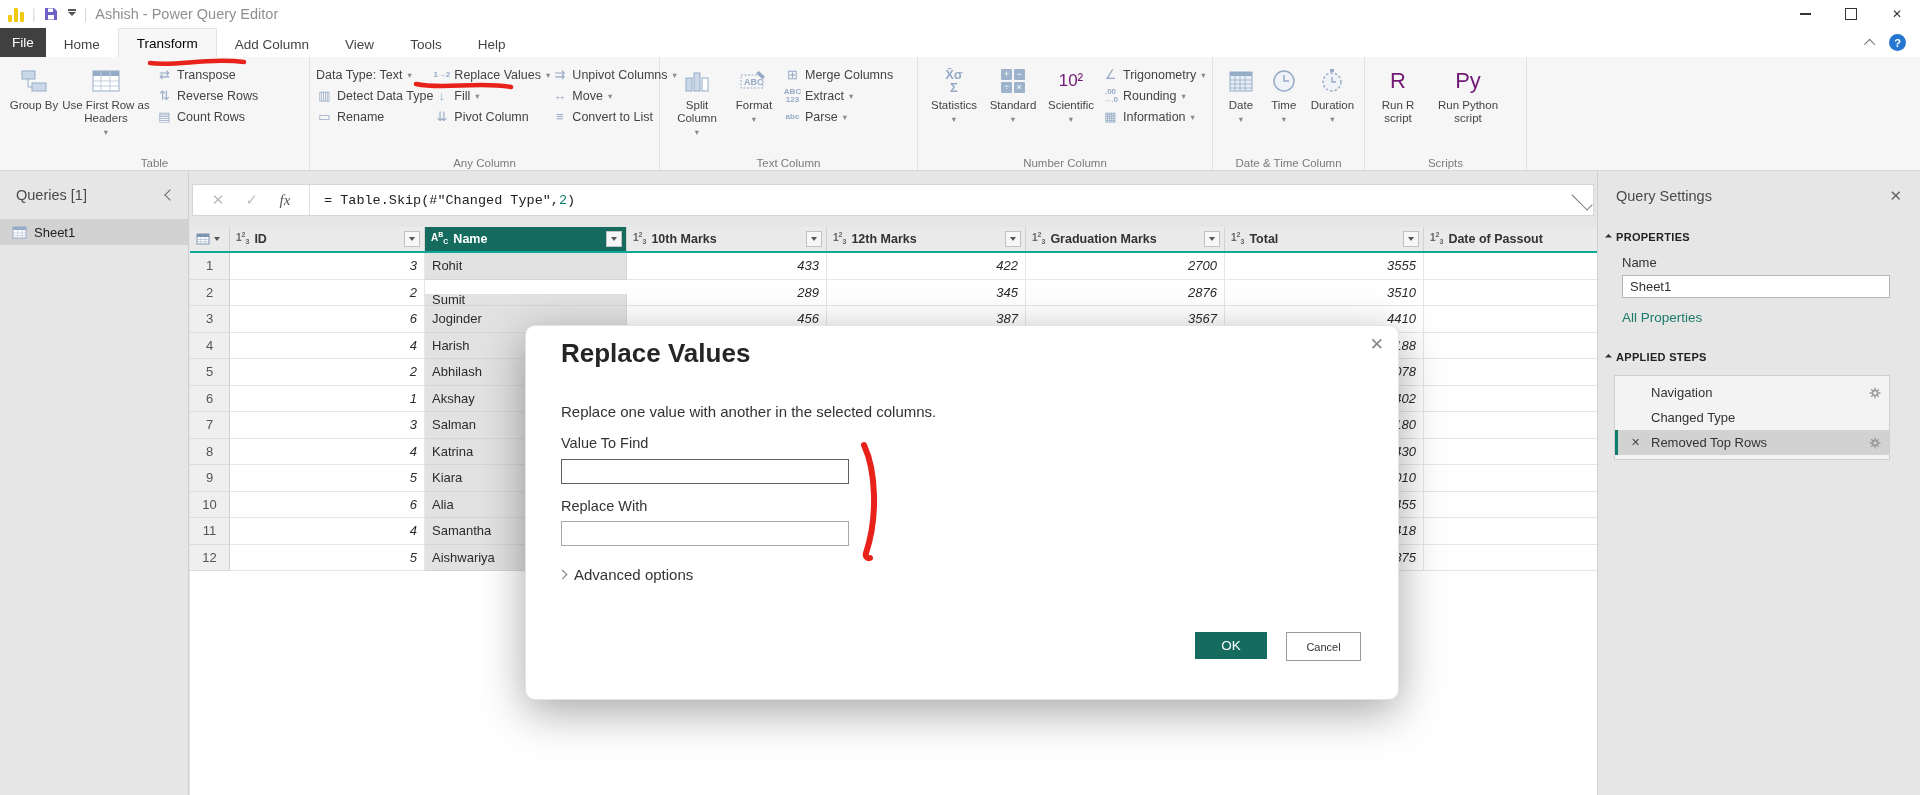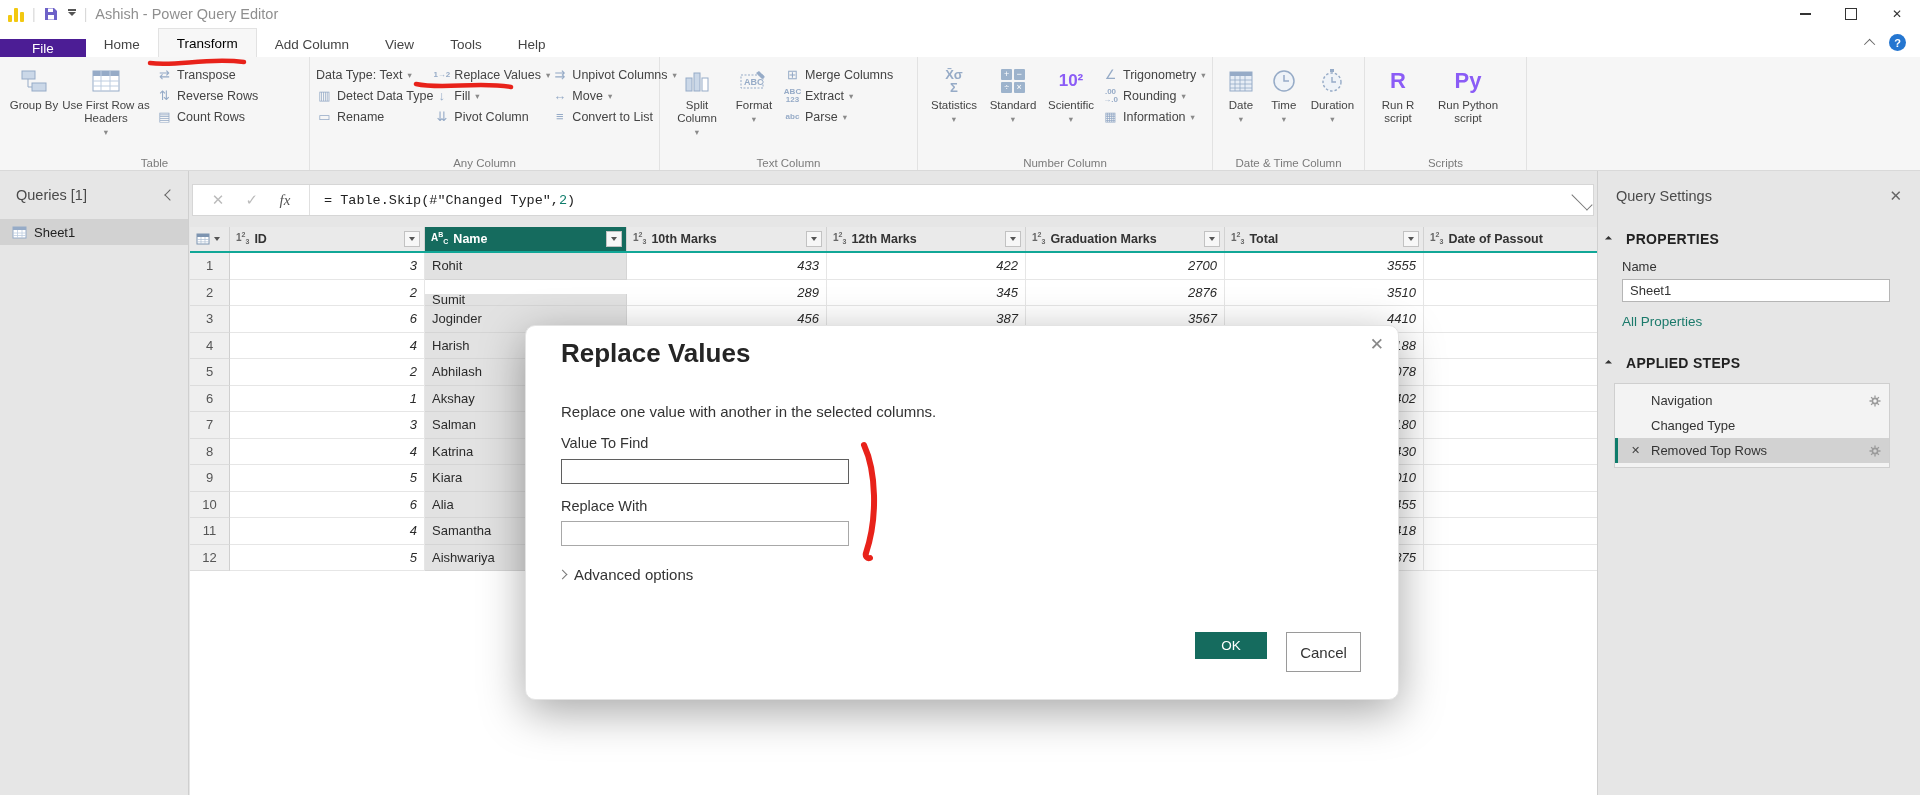--- a/index.html
+++ b/index.html
@@ -17,21 +17,21 @@
   .qat-caret:before{content:"";position:absolute;left:-4px;top:-7px;width:8px;height:1.5px;background:#555}
   .tb-title{color:#8f8f8f;font-size:14.5px;white-space:nowrap}
   .win-controls{margin-left:auto;display:flex;height:28px}
   .winbtn{width:46px;height:28px;display:flex;align-items:center;justify-content:center;
           color:#333;font-size:12px;cursor:default}
   .winbtn .maxbox{width:10px;height:10px;border:1.2px solid #333}
   .winbtn .minline{width:11px;height:1.4px;background:#333}
   
   .tabrow{position:absolute;left:0;top:28px;width:1920px;height:29px;background:#fff;display:flex;align-items:flex-end}
   .tab{height:26px;display:flex;align-items:center;padding:0 18px;font-size:13.5px;color:#444;cursor:pointer}
-  .tab.file{background:#4c1d95;color:#fff;height:18px;padding:0 32px}
+  .tab.file{background:#404040;color:#fff;height:29px;padding:0 12px}
   .tab.active{background:#f7f7f7;border:1px solid #e2e2e2;border-bottom:none;height:28px;color:#000000}
   .tabrow-right{margin-left:auto;display:flex;align-items:center;gap:14px;padding-right:14px;height:100%}
   .chev{display:inline-block;width:7px;height:7px;border-left:1.6px solid #666;border-top:1.6px solid #666}
   .chev.up{transform:rotate(45deg) translateY(2px)}
   .chev.down{transform:rotate(225deg)}
   .chev.left{transform:rotate(-45deg)}
   .chev.right{transform:rotate(135deg)}
   .helpbtn{width:17px;height:17px;border-radius:50%;background:#2576D0;color:#fff;font-size:11px;
            font-weight:bold;display:flex;align-items:center;justify-content:center}
   
@@ -46,21 +46,21 @@
   .bigbtn .bcaret{margin-top:1px}
   .caretglyph{color:#8a8a8a;font-size:8.5px}
   .smallcol{display:flex;flex-direction:column;padding-top:4px}
   .smallitem{display:flex;align-items:center;height:21px;font-size:12.5px;color:#444;white-space:nowrap;cursor:pointer}
   .sicon{width:17px;margin-right:4px;color:#96ABC7;font-size:13px;display:inline-flex;justify-content:center;flex:none}
   .sicon.txt{font-size:8px;letter-spacing:0;font-weight:bold}
   .micaret{margin-left:5px}
   .stack2{display:flex;flex-direction:column;line-height:8px;font-size:8px;font-weight:bold;color:#96ABC7;text-align:center}
   .stdgrid{display:grid;grid-template-columns:11px 11px;grid-template-rows:11px 11px;gap:1.5px}
   .stdgrid i{background:#9DB3CC;color:#fff;font-style:normal;font-size:9px;display:flex;align-items:center;justify-content:center;border-radius:1px}
-  .bigtxt{font-size:22px;font-weight:bold;color:#8b5cf6;line-height:22px}
+  .bigtxt{font-size:22px;font-weight:normal;color:#701a75;line-height:22px}
   
   .workspace{position:absolute;left:0;top:171px;width:1920px;height:624px;background:#e6e6e6}
   .vsep1{position:absolute;left:188px;top:171px;width:1px;height:624px;background:#cfcfcf}
   .vsep2{position:absolute;left:1597px;top:171px;width:1px;height:624px;background:#cfcfcf}
   
   .queries{position:absolute;left:0;top:171px;width:188px;height:624px;background:#e6e6e6}
   .q-head{display:flex;align-items:center;padding:16px 14px 0 16px;font-size:14.5px;color:#4a4a4a}
   .q-collapse{margin-left:auto}
   .q-item{margin-top:16px;height:26px;display:flex;align-items:center;background:#d2d2d2;
           padding-left:12px;font-size:13px;color:#222;cursor:pointer}
@@ -94,21 +94,21 @@
   .cell{box-sizing:border-box;flex:none;border-right:1px solid #e6e6e6;border-bottom:1px solid #e6e6e6;
         font-size:13px;color:#2b2b2b;display:flex;align-items:center;padding:0 7px;overflow:hidden;cursor:default}
   .cell.num{justify-content:flex-end;font-style:italic}
   .cell.namecol{background:#e2e2e2;border-right:1px solid #d5d5d5;border-bottom:1px solid #d5d5d5}
   .cell.rownum{background:#efefef;justify-content:center;color:#555;border-right:1px solid #cfcfcf;
                border-bottom:1px solid #dcdcdc;padding:0}
   
   .settings{position:absolute;left:1598px;top:171px;width:322px;height:624px;background:#e6e6e6;box-sizing:border-box}
   .s-head{display:flex;align-items:center;padding:16px 18px 0 18px;font-size:14.5px;color:#4a4a4a}
   .s-close{margin-left:auto;font-size:15px;color:#666;cursor:pointer}
-  .s-section{display:flex;align-items:center;gap:15px;margin:26px 0 0 8px;font-size:14px;font-weight:bold;
+  .s-section{display:flex;align-items:center;gap:5px;margin:26px 0 0 8px;font-size:11px;font-weight:bold;
              color:#222;letter-spacing:.3px}
   .s-tri{width:0;height:0;border-top:5px solid #333;border-right:5px solid transparent;transform:rotate(45deg)}
   .s-namelabel{margin:12px 0 5px 24px;font-size:13px;color:#333}
   .s-nameinput{margin-left:24px;width:268px;height:23px;border:1px solid #b5b5b5;background:#fff;
                font-size:13px;color:#333;padding:0 7px;font-family:"Liberation Sans",sans-serif;box-sizing:border-box}
   .s-link{margin:12px 0 0 24px;font-size:13.5px;color:#1B7A6B;cursor:pointer}
   .steps-box{margin:12px 0 0 16px;width:276px;background:#f3f3f3;border:1px solid #cfcfcf;
              box-sizing:border-box;padding:4px 0}
   .step{position:relative;height:25px;display:flex;align-items:center;padding:0 8px 0 36px;
         font-size:13px;color:#333;cursor:pointer}
@@ -125,22 +125,22 @@
   .dlg-label1{position:absolute;left:35px;top:109px;font-size:14.5px;color:#333}
   .dlg-input1{position:absolute;left:35px;top:133px;width:288px;height:25px;border:1px solid #5f5f5f;
               background:#fff;box-sizing:border-box;font-size:14px;padding:0 6px;font-family:"Liberation Sans",sans-serif}
   .dlg-label2{position:absolute;left:35px;top:172px;font-size:14.5px;color:#333}
   .dlg-input2{position:absolute;left:35px;top:195px;width:288px;height:25px;border:1px solid #a8a8a8;
               background:#fff;box-sizing:border-box;font-size:14px;padding:0 6px;font-family:"Liberation Sans",sans-serif}
   .dlg-adv{position:absolute;left:33px;top:240px;display:flex;align-items:center;gap:8px;font-size:15px;color:#333;cursor:pointer}
   .dlg-adv .chev{width:6px;height:6px;border-color:#777}
   .dlg-ok{position:absolute;left:669px;top:306px;width:72px;height:27px;background:#156B5E;color:#fff;
           border:none;font-size:13.5px;font-family:"Liberation Sans",sans-serif;cursor:pointer}
-  .dlg-cancel{position:absolute;left:760px;top:306px;width:75px;height:40px;background:#fff;color:#333;
-              border:1px solid #9a9a9a;font-size:15px;font-family:"Liberation Sans",sans-serif;cursor:pointer}
+  .dlg-cancel{position:absolute;left:760px;top:306px;width:75px;height:29px;background:#fff;color:#333;
+              border:1px solid #9a9a9a;font-size:11px;font-family:"Liberation Sans",sans-serif;cursor:pointer}
   
   .anno{position:absolute;z-index:60;pointer-events:none}
 </style>
 </head>
 <body>
 
 <div class="titlebar">
   <span class="logo">
       <i style="height:7px"></i>
       <i style="height:14px"></i>

